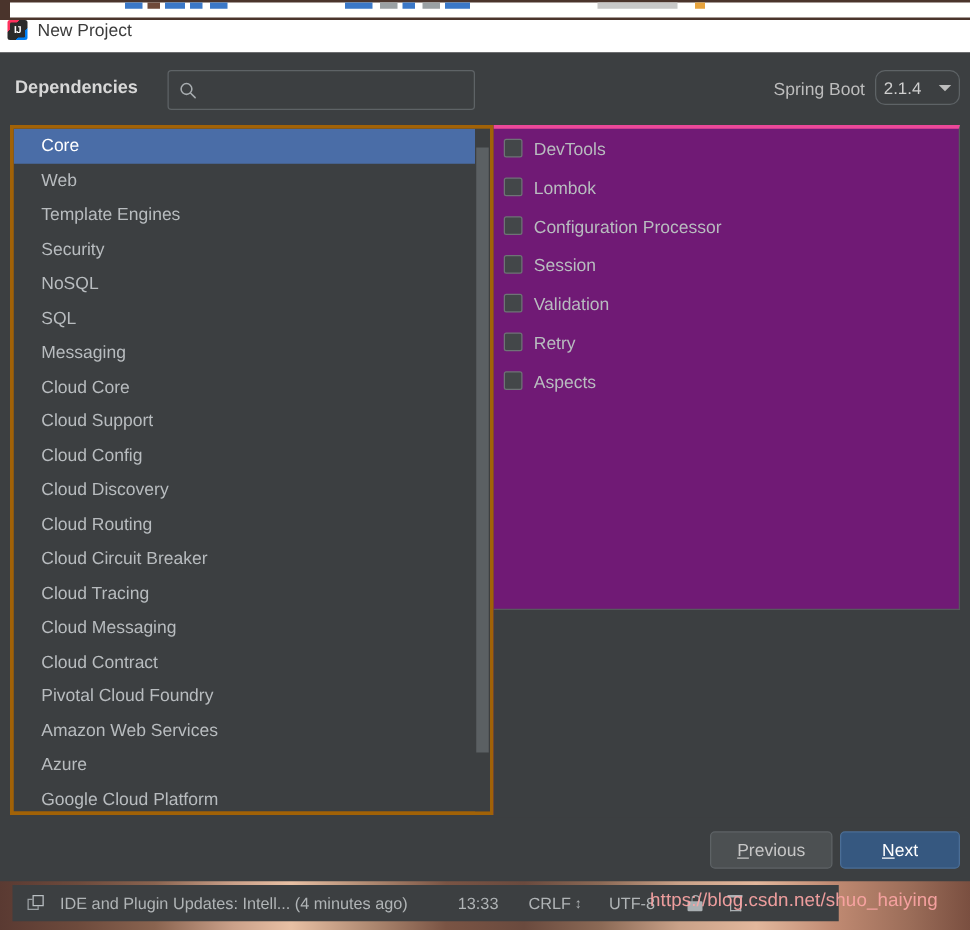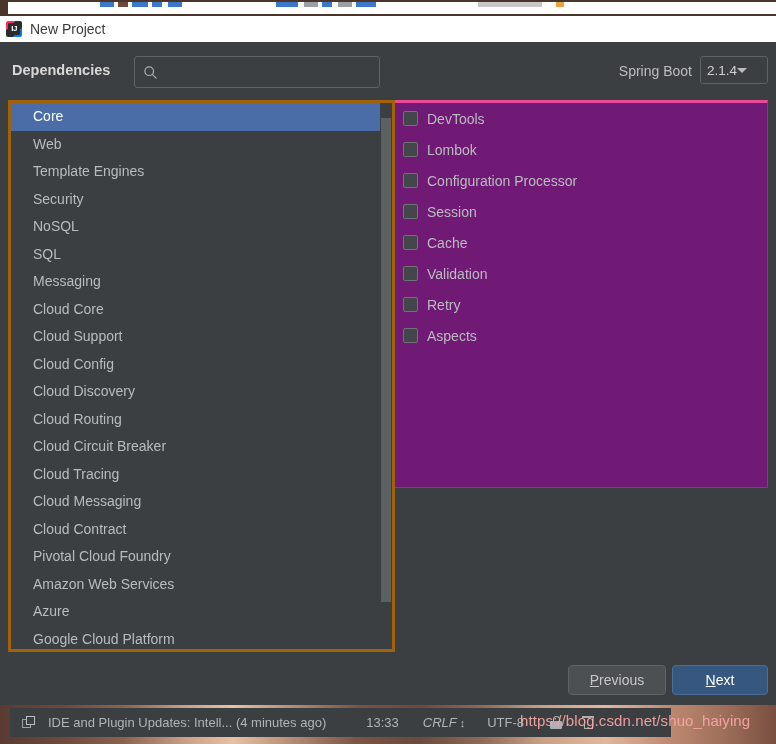--- a/index.html
+++ b/index.html
@@ -37,21 +37,21 @@
        #5a3a32 0%, #6d4a3c 8%, #8a6450 16%, #caa089 24%,
        #e8c0a4 30%, #b08a72 38%, #7a5444 46%, #6a4a3e 54%,
        #8c6a56 62%, #c9a188 70%, #e2b79c 78%, #c08a72 86%,
        #9a6c58 94%, #7a4f40 100%);
   }
 
   
   .titlebar {
     position: absolute; left: 0; top: 16px; width: 776px; height: 26px;
     background: #ffffff;
-    display: flex; align-items: center;
+    display: flex; 
   }
   .ij-logo {
     width: 16px; height: 16px; margin-left: 6px; margin-right: 8px;
     position: relative; flex: none;
   }
   .ij-logo .sq {
     position: absolute; width: 16px; height: 16px; border-radius: 2px;
     background:
       linear-gradient(135deg, #fe315d 0%, #fe315d 30%, #2b2b2b 30%, #2b2b2b 70%, #007ef2 70%, #007ef2 100%);
   }
@@ -91,23 +91,23 @@
     color: #c8c8c8; font-size: 13px; font-family: "Liberation Sans", sans-serif;
     padding: 0 6px;
   }
   .boot-label {
     position: absolute; right: 84px; top: 11px;
     font-size: 14px; color: #bdbdbd;
   }
   .boot-select {
     position: absolute; right: 8px; top: 4px;
     width: 68px; height: 28px;
-    border: 1px solid #5e6366; border-radius: 3px;
-    background: #3c3f41;
-    display: flex; align-items: center; 
+    border: 1px solid #5e6366; border-radius: 8px;
+    background: #3c3f41;
+    display: flex; align-items: center; justify-content: space-between;
     padding: 0 6px; box-sizing: border-box;
   }
   .boot-select .val { font-size: 13.5px; color: #cfcfcf; }
   .caret {
     width: 0; height: 0;
     border-left: 5px solid transparent;
     border-right: 5px solid transparent;
     border-top: 5px solid #bdbdbd;
   }
 
@@ -208,21 +208,21 @@
   .sb-icon-windows .r1 {
     position: absolute; left: 0; top: 3px; width: 9px; height: 9px;
     border: 1.5px solid #9aa0a3; box-sizing: border-box;
   }
   .sb-icon-windows .r2 {
     position: absolute; left: 4px; top: 0; width: 9px; height: 9px;
     border: 1.5px solid #b9bfc2; box-sizing: border-box; background: #3c3f41;
   }
   .sb-msg { white-space: nowrap; }
   .sb-time { margin-left: 40px; white-space: nowrap; }
-  .sb-crlf { margin-left: 24px; white-space: nowrap; font-style: italic; }
+  .sb-crlf { margin-left: 24px; white-space: nowrap; }
   .sb-updown { margin-left: 3px; font-size: 11px; }
   .sb-enc { margin-left: 22px; white-space: nowrap; }
   .sb-lock {
     margin-left: 26px; width: 12px; height: 13px; position: relative; flex: none;
   }
   .sb-lock .shackle {
     position: absolute; left: 2.5px; top: 0; width: 7px; height: 6px;
     border: 1.5px solid #aab0b3; border-bottom: none;
     border-radius: 4px 4px 0 0; box-sizing: border-box;
   }
@@ -344,24 +344,20 @@
             <div class="dep-item">
               <div class="cbx"></div>
               <span class="dep-name">Configuration Processor</span>
             </div>
             <div class="dep-item">
               <div class="cbx"></div>
               <span class="dep-name">Session</span>
             </div>
             <div class="dep-item">
               <div class="cbx"></div>
-              <span class="dep-name">Cache</span>
-            </div>
-            <div class="dep-item">
-              <div class="cbx"></div>
               <span class="dep-name">Validation</span>
             </div>
             <div class="dep-item">
               <div class="cbx"></div>
               <span class="dep-name">Retry</span>
             </div>
             <div class="dep-item">
               <div class="cbx"></div>
               <span class="dep-name">Aspects</span>
             </div>

